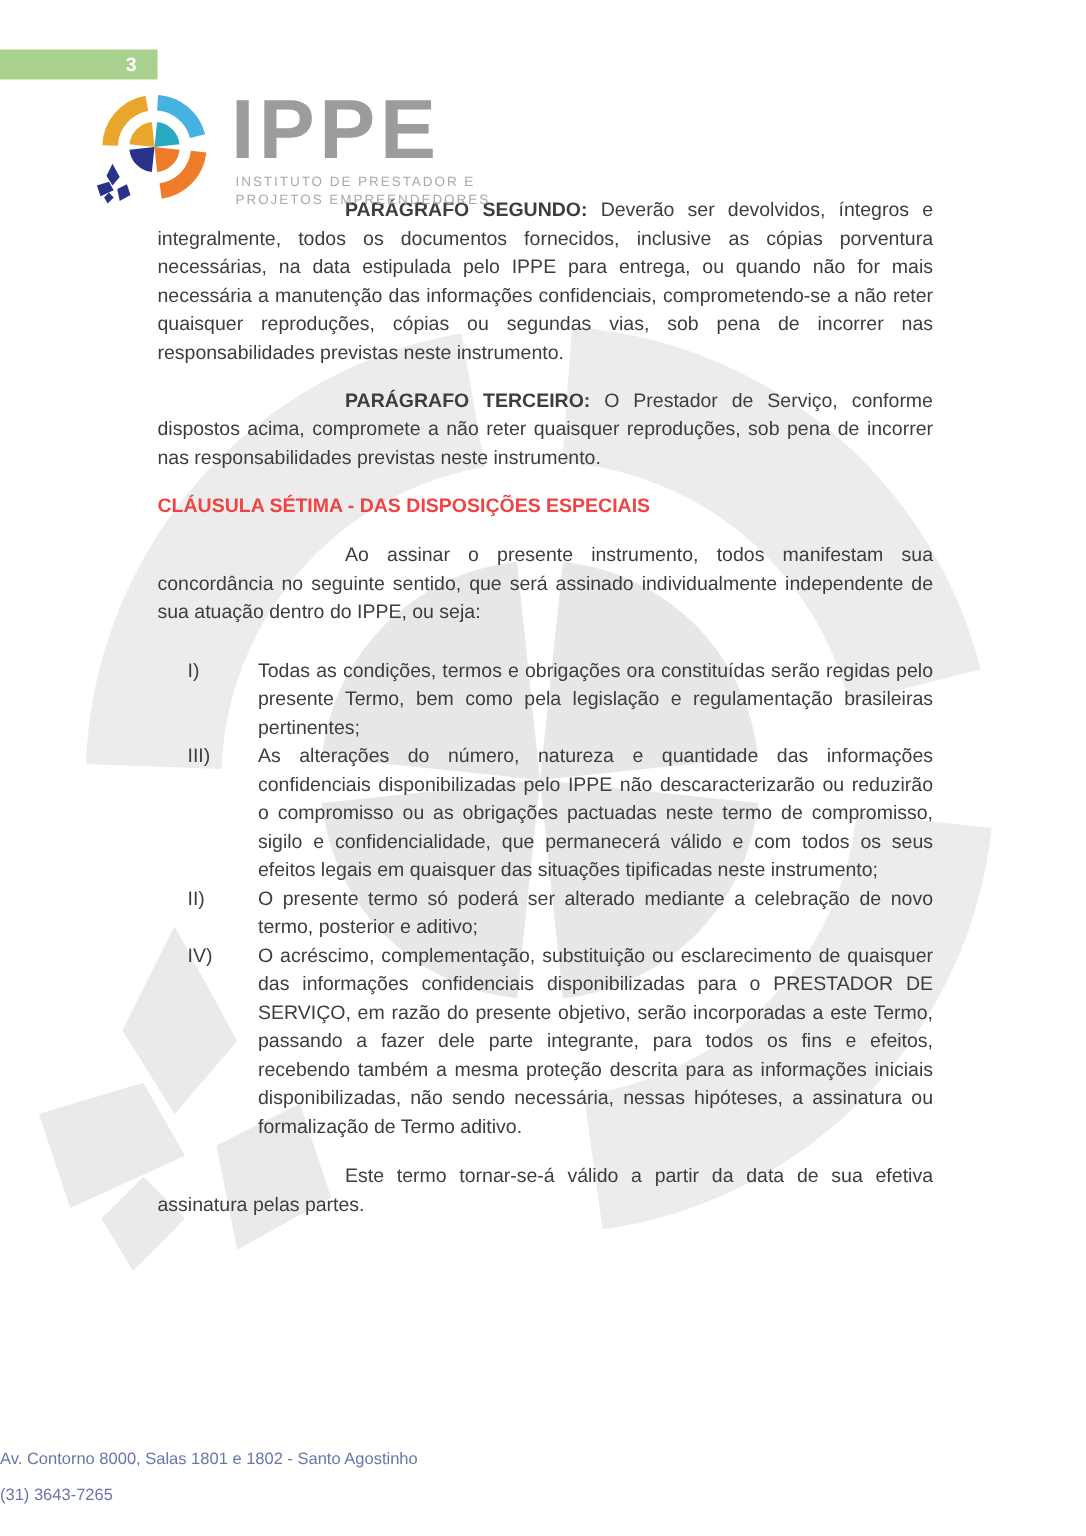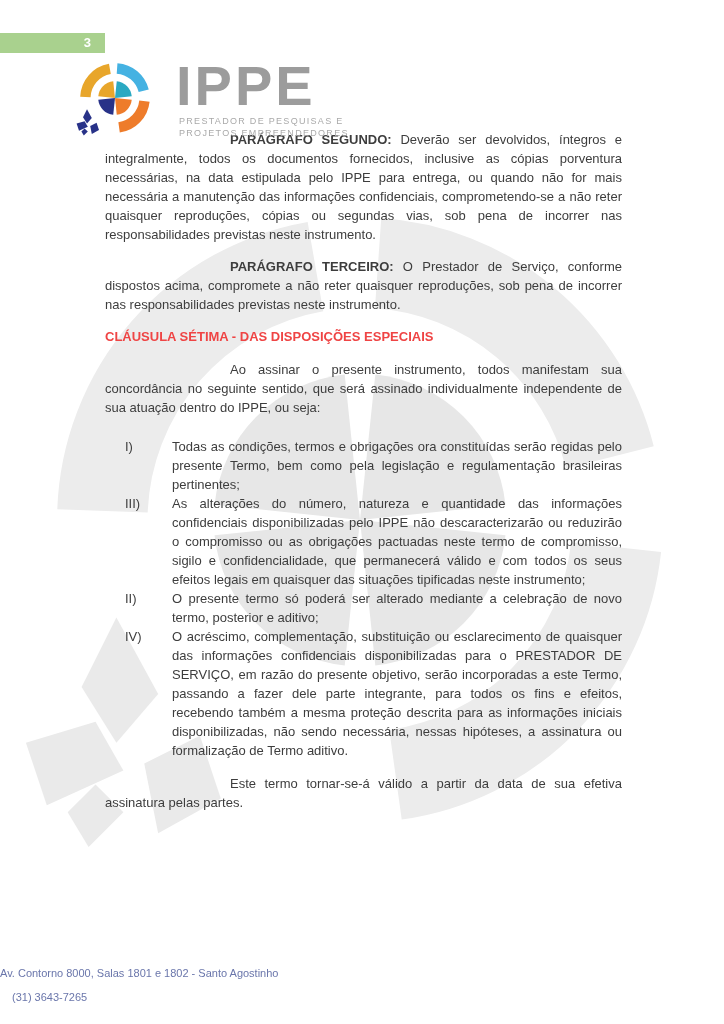--- a/index.html
+++ b/index.html
@@ -7,21 +7,21 @@
     position:relative;width:724px;height:1024px;background:#ffffff;
     font-family:"Liberation Sans",sans-serif;color:#3d3d3d;overflow:hidden;
   }
   
   .pagebar{
     position:absolute;left:0;top:33px;width:91px;height:20px;
     background:#a9d18e;color:#ffffff;font-size:13px;line-height:20px;
     text-align:right;padding-right:14px;font-weight:bold;
   }
   
-  .logo-row{position:absolute;left:70px;top:58px;display:flex;align-items:flex-start;z-index:2;gap:10px;}
+  .logo-row{position:absolute;left:58px;top:58px;display:flex;align-items:flex-start;z-index:2;}
   .logo-svg{width:90px;height:80px;flex:0 0 auto;}
   .brand-block{margin-left:6px;padding-top:2px;}
   .brand{
     font-size:56px;font-weight:bold;color:#9c9c9c;letter-spacing:3px;line-height:52px;
   }
   .tagline{
     font-size:9px;color:#a9a9a9;letter-spacing:1.3px;line-height:12px;margin-top:3px;margin-left:3px;
   }
   
   .watermark{position:absolute;left:12px;top:172px;width:696px;height:696px;z-index:0;}
@@ -37,21 +37,21 @@
   .intro{margin-bottom:20px;}
   .list{margin:0 0 14px 0;}
   .li{display:flex;}
   .li .marker{flex:0 0 47px;margin-left:20px;text-align:left;}
   .li .li-text{flex:1;text-align:justify;}
   
   .footer{
     position:absolute;left:0;right:0;top:965px;text-align:left;z-index:1;
     color:#6a76ab;font-size:11px;line-height:16px;
   }
-  .footer .phone{margin-top:8px;padding-left:12px;}
+  .footer .phone{margin-top:8px;}
 </style>
 </head>
 <body>
 
 <div class="page">
 
   <div class="pagebar">
     <span>3</span>
   </div>
 
@@ -65,21 +65,21 @@
       <path d="M50 50 L52.2 70.9 A21 21 0 0 0 70.9 52.2 Z" fill="#ee7c2b"></path>
       <path d="M50 50 L29.1 52.2 A21 21 0 0 0 47.8 70.9 Z" fill="#283288"></path>
       <polygon points="15,64 21,75 15,82 10,74" fill="#283288"></polygon>
       <polygon points="2,82 12,79 16,86 5,91" fill="#283288"></polygon>
       <polygon points="19,85 27,81 30,90 21,95" fill="#283288"></polygon>
       <polygon points="12,88 16,92 11,97 8,92" fill="#283288"></polygon>
     </svg>
     <div class="brand-block">
       <div class="brand">IPPE</div>
       <div class="tagline">
-        <div>PRESTADOR DE PESQUISAS E</div>
+        <div>INSTITUTO DE PRESTADOR E</div>
         <div>PROJETOS EMPREENDEDORES</div>
       </div>
     </div>
   </header>
 
   <svg class="watermark" viewBox="0 0 100 100" aria-hidden="true">
     <path d="M43.6 13.6 A37 37 0 0 0 13.0 48.7" fill="none" stroke="#ececec" stroke-width="13"></path>
     <path d="M85.9 41.0 A37 37 0 0 0 52.6 13.1" fill="none" stroke="#ececec" stroke-width="13"></path>
     <path d="M55.1 86.6 A37 37 0 0 0 86.8 53.9" fill="none" stroke="#ececec" stroke-width="13"></path>
     <path d="M50 50 L47.8 29.1 A21 21 0 0 0 29.1 47.8 Z" fill="#e7e7e7"></path>

